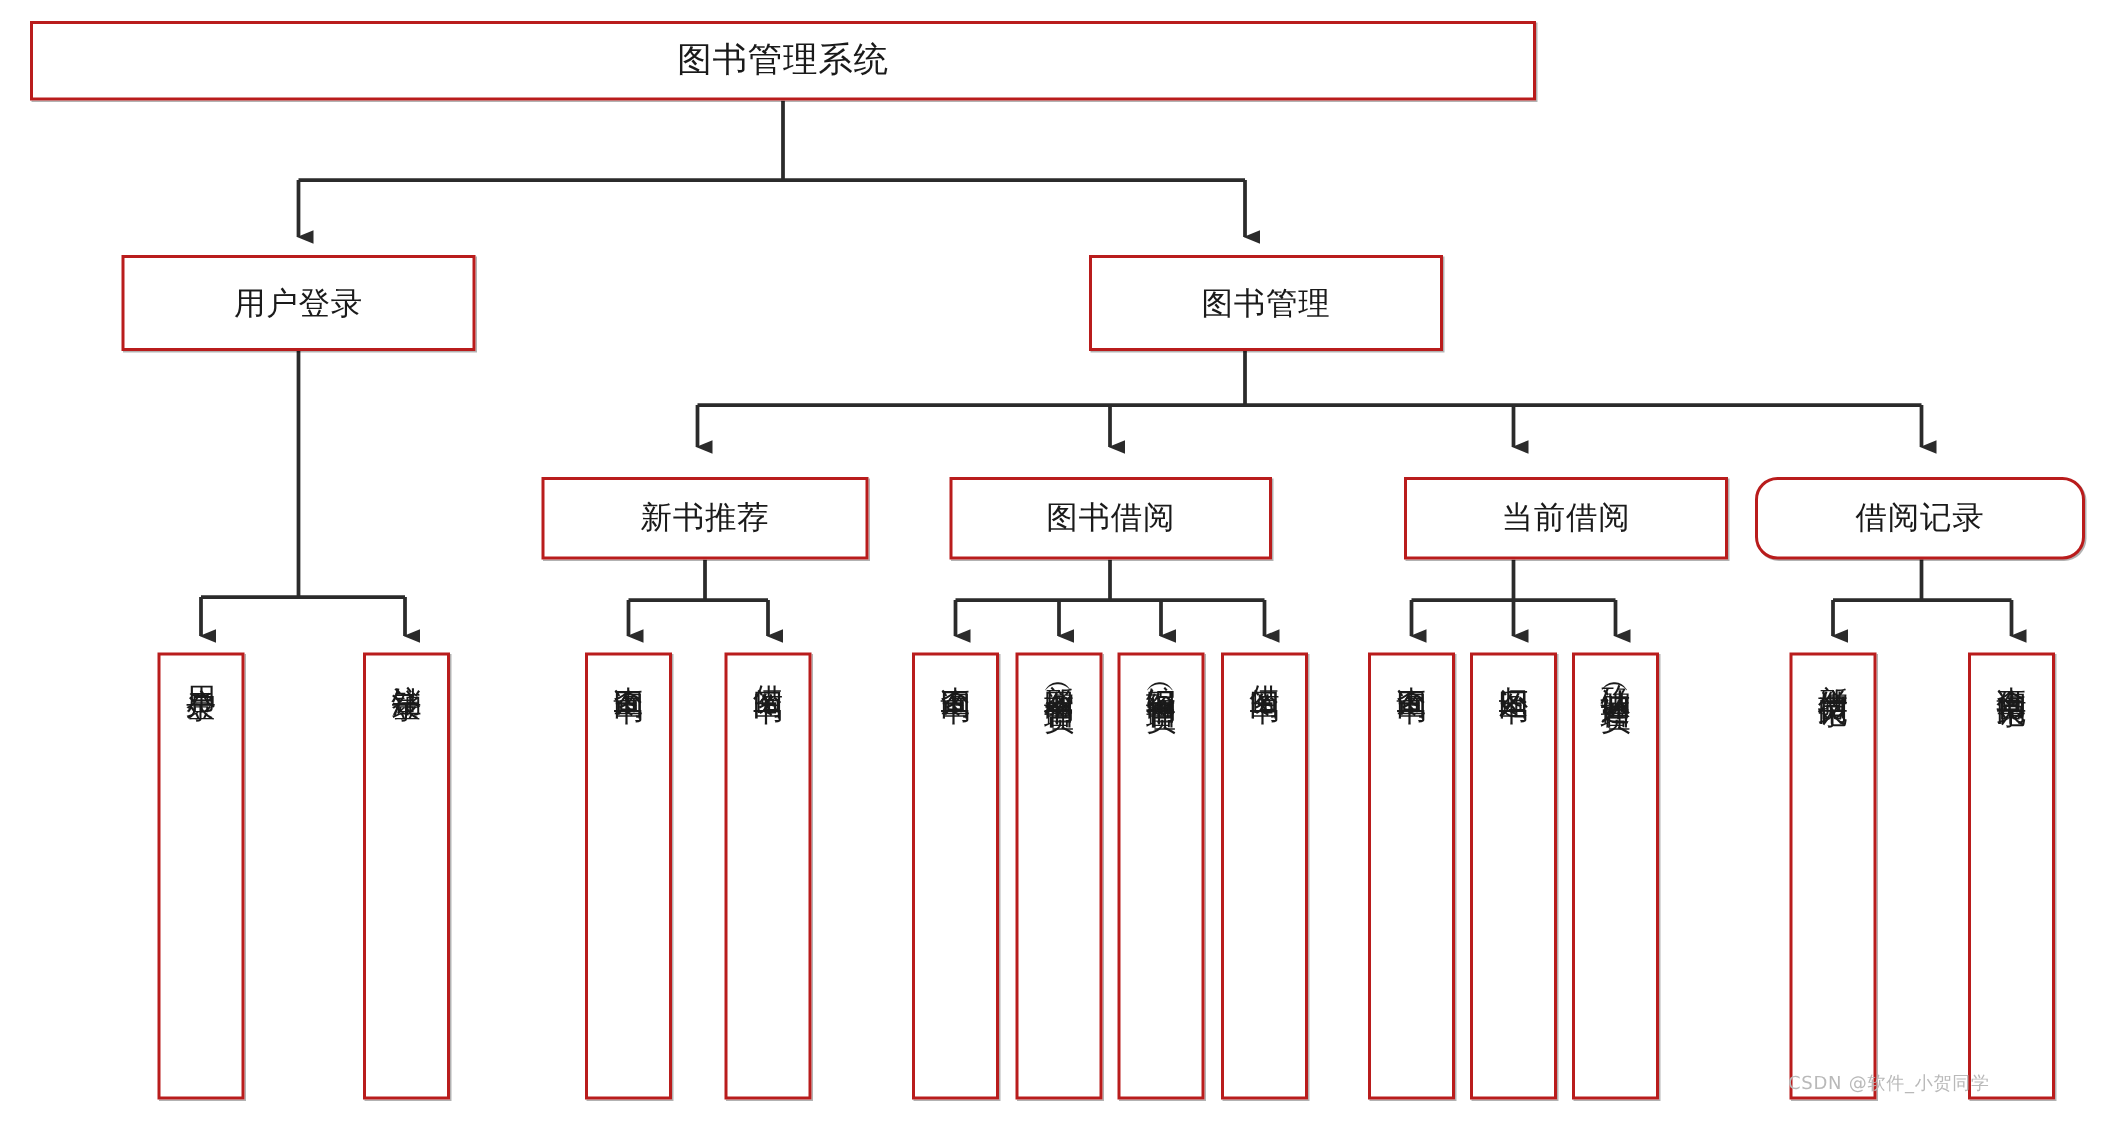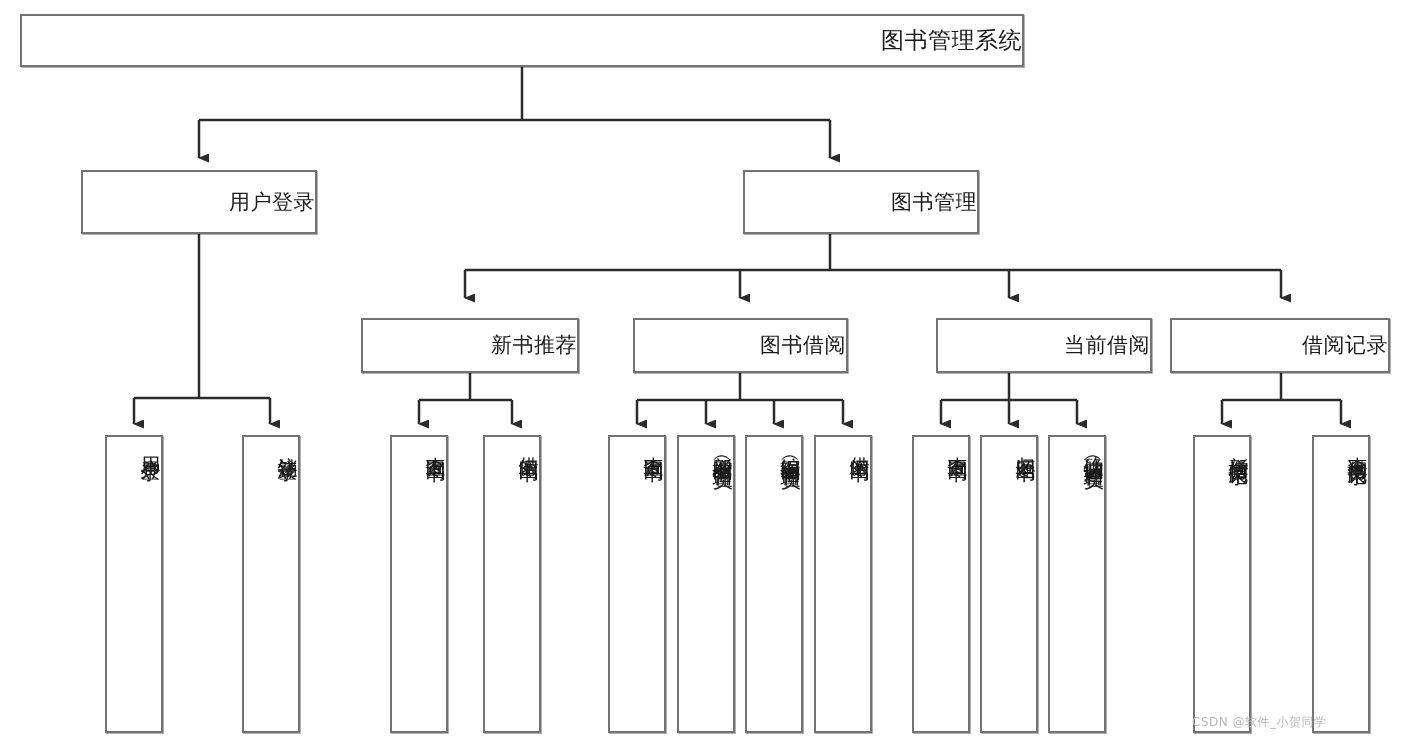--- a/index.html
+++ b/index.html
@@ -26,25 +26,25 @@
     position: absolute;
     left: 0;
     top: 0;
     width: 1405px;
     height: 747px;
   }
   .node-box {
     position: absolute;
     box-sizing: border-box;
     background: #ffffff;
-    border: 2px solid #737373;
+    border: 2px solid #b91c1c;
     box-shadow: 1px 1px 0 rgba(0,0,0,0.30);
     display: flex;
     align-items: center;
-    justify-content: flex-end;
+    justify-content: center;
   }
   .node-label {
     color: #1a1a1a;
     text-align: center;
     line-height: 1.18;
     letter-spacing: 0.5px;
     white-space: pre;
   }
   .lvl1 .node-label { font-size: 23px; }
   .lvl2 .node-label { font-size: 21px; }
@@ -129,34 +129,34 @@
     </g>
   </svg>
 
   <div class="node-box lvl1" style="left:20px; top:14px; width:1004px; height:53px;">
     <span class="node-label">图书管理系统</span>
   </div>
 
   <div class="node-box lvl2" style="left:81px; top:170px; width:236px; height:64px;">
     <span class="node-label">用户登录</span>
   </div>
-  <div class="node-box lvl2" style="left:743px; top:170px; width:236px; height:64px;">
+  <div class="node-box lvl2" style="left:726px; top:170px; width:236px; height:64px;">
     <span class="node-label">图书管理</span>
   </div>
 
   <div class="node-box lvl3" style="left:633px; top:318px; width:215px; height:55px;">
     <span class="node-label">图书借阅</span>
   </div>
   <div class="node-box lvl3" style="left:361px; top:318px; width:218px; height:55px;">
     <span class="node-label">新书推荐</span>
   </div>
   <div class="node-box lvl3" style="left:936px; top:318px; width:216px; height:55px;">
     <span class="node-label">当前借阅</span>
   </div>
-  <div class="node-box lvl3" style="left:1170px; top:318px; width:220px; height:55px;">
+  <div class="node-box lvl3" style="left:1170px; top:318px; width:220px; height:55px;border-radius:15px;">
     <span class="node-label">借阅记录</span>
   </div>
 
   <div class="node-box leaf" style="left:105px; top:435px; width:58px; height:298px;">
     <span class="node-label">用户登录</span>
   </div>
   <div class="node-box leaf" style="left:242px; top:435px; width:58px; height:298px;">
     <span class="node-label">注销登录</span>
   </div>
 

